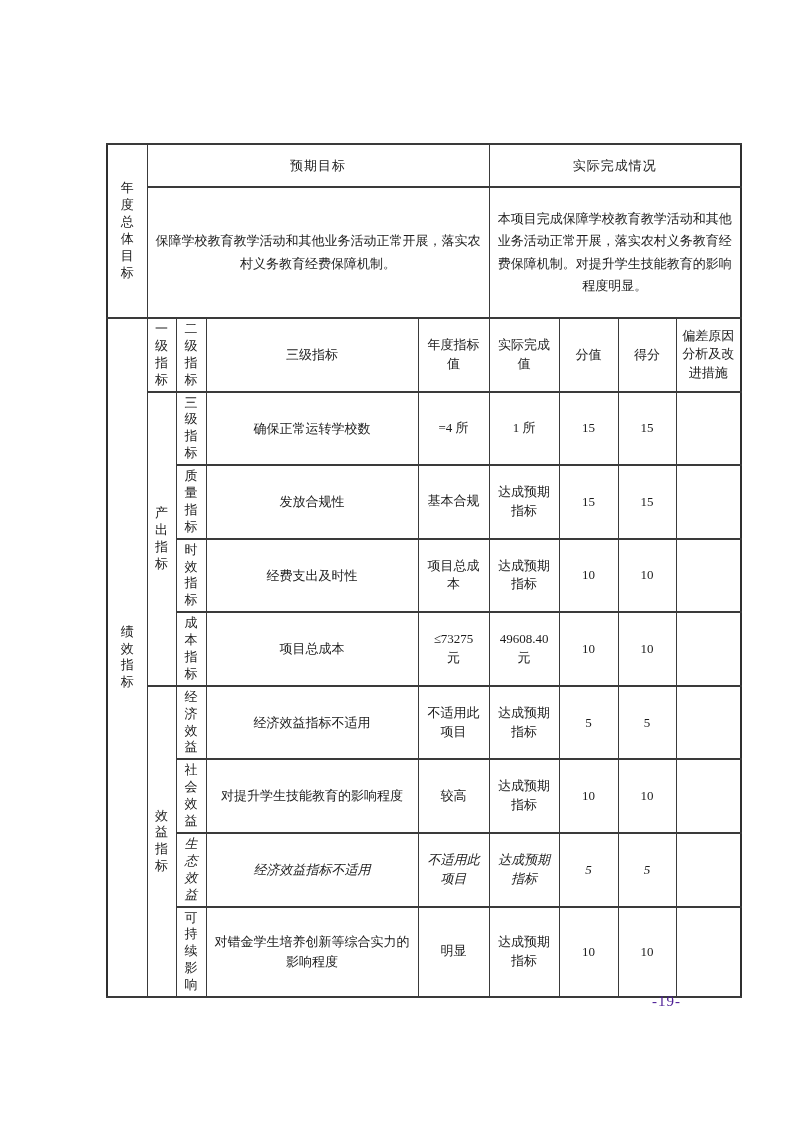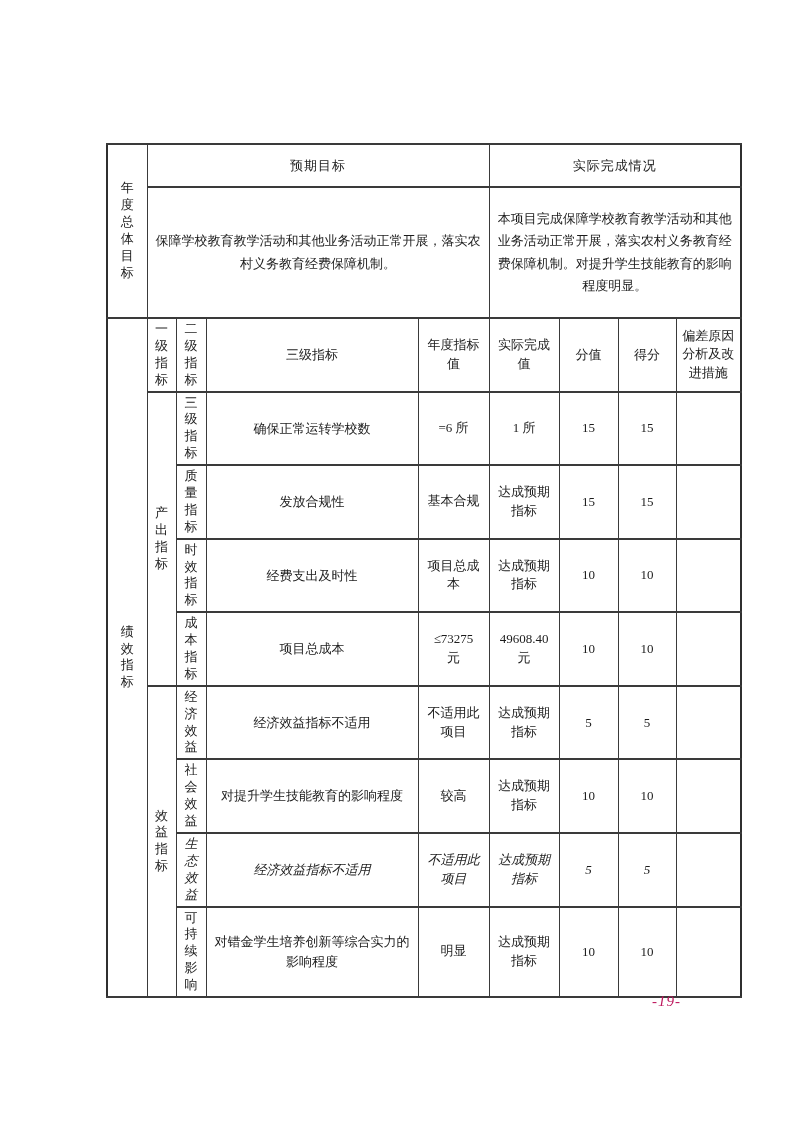--- a/index.html
+++ b/index.html
@@ -75,23 +75,22 @@
   td.toph {
     font-size: 13px;
     letter-spacing: 1px;
   }
   .pageno {
     position: absolute;
     left: 652px;
     top: 993px;
     font-size: 15px;
     font-family: "Liberation Serif", "DejaVu Serif", serif;
-    color: #be185d;
+    color: #4c1d95;
     letter-spacing: 1px;
-    font-style: italic;
   }
 </style>
 </head>
 <body>
 
 <div class="page">
   <table class="report">
     <colgroup>
       <col style="width:40px">
         <col style="width:29px">
@@ -138,21 +137,21 @@
       </tr>
 
       <tr class="r3">
         <td rowspan="4">
             <div class="vtext">产出指标</div>
           </td>
         <td>
             <div class="vtext">三级指标</div>
           </td>
         <td class="l3">确保正常运转学校数</td>
-        <td class="pre">=6 所</td>
+        <td class="pre">=4 所</td>
         <td class="pre">1 所</td>
         <td>15</td>
         <td>15</td>
         <td></td>
       </tr>
       <tr class="r4">
         <td>
             <div class="vtext">质量指标</div>
           </td>
         <td class="l3">发放合规性</td>

